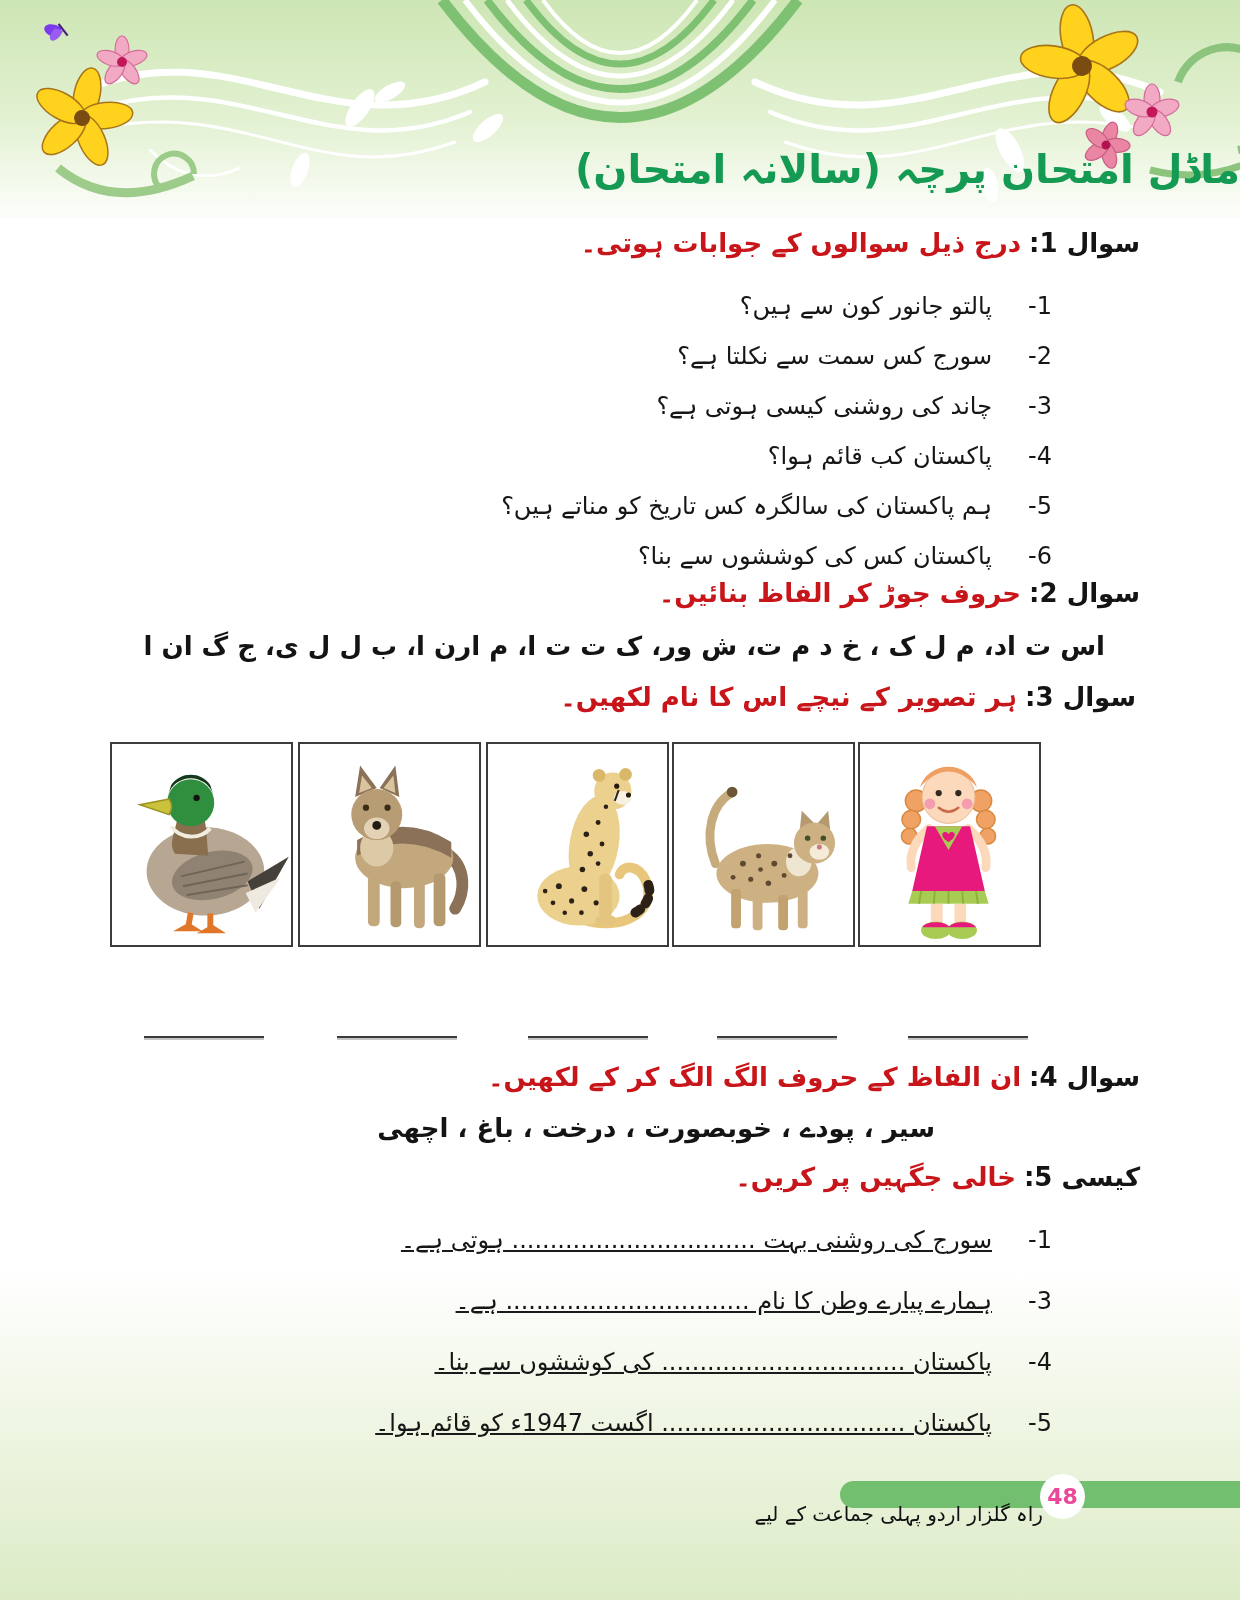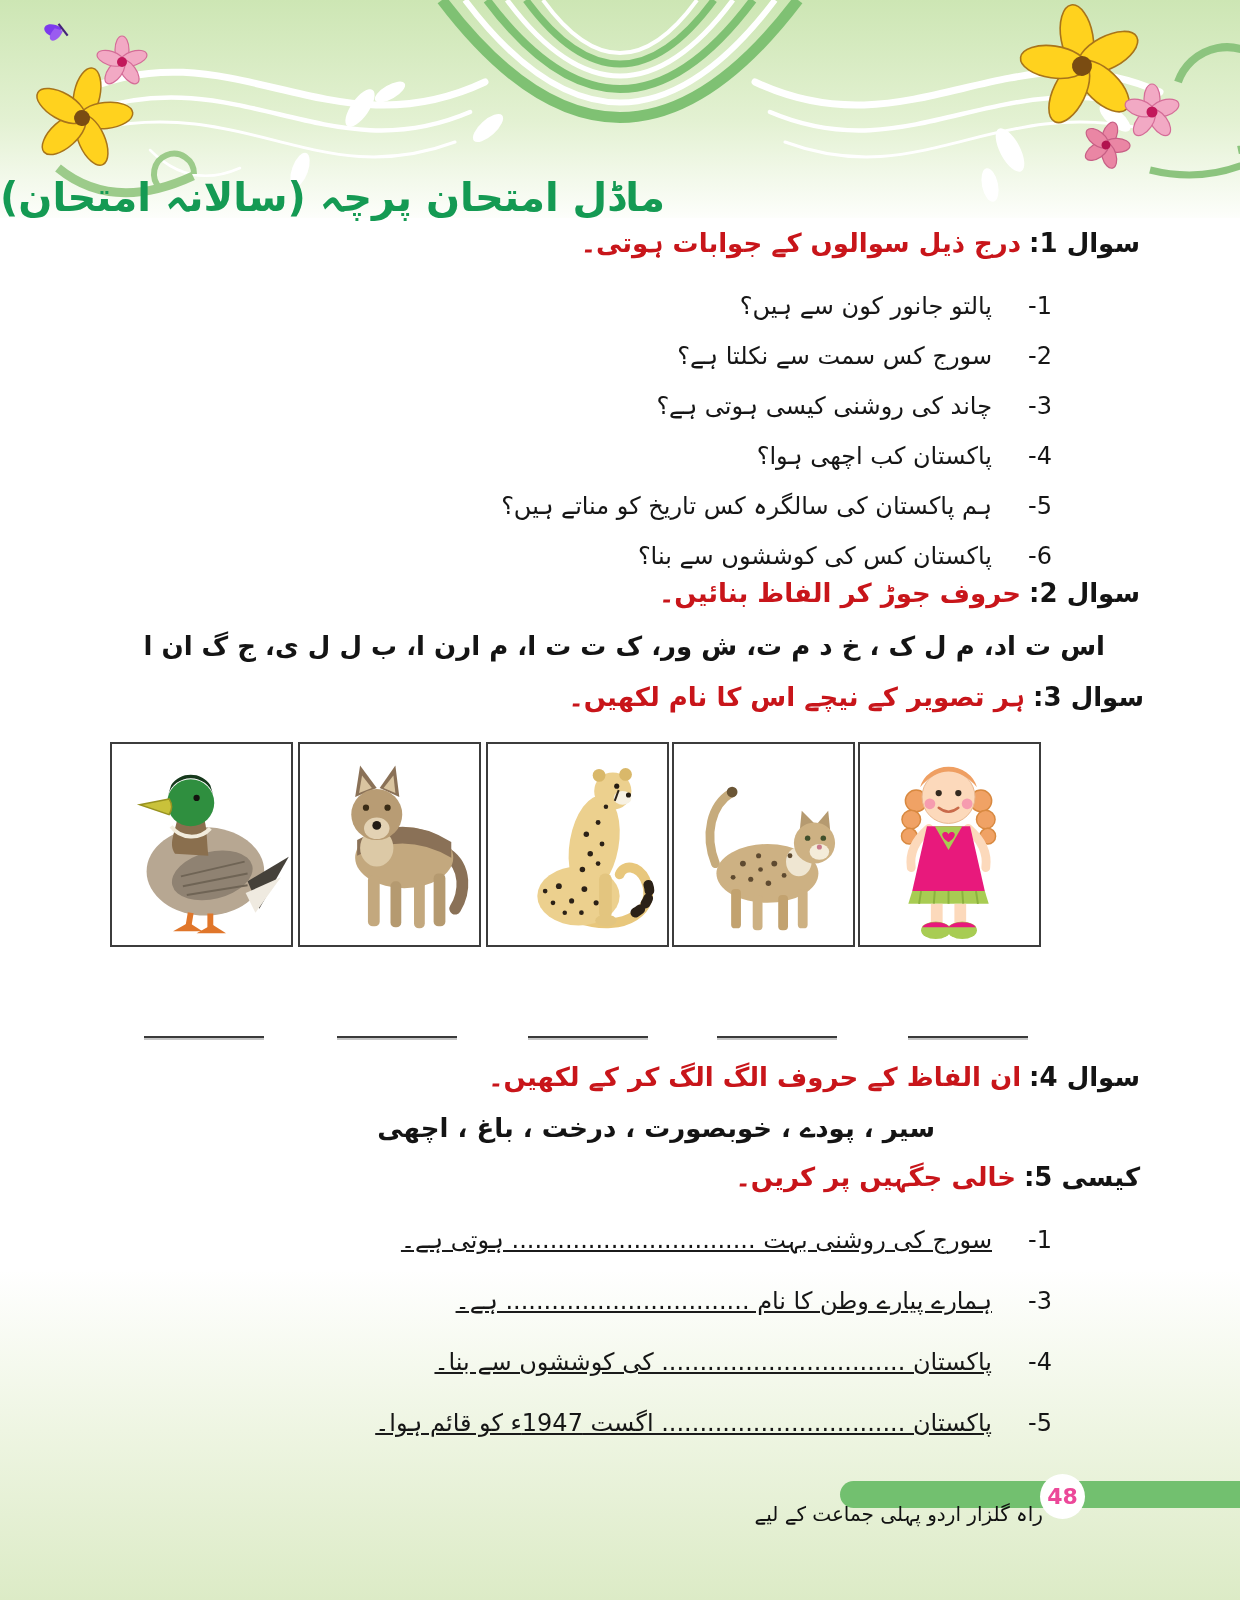--- a/index.html
+++ b/index.html
@@ -4,21 +4,21 @@
 <style>
   html,body{margin:0;padding:0;}
   #page{
     position:relative; width:1240px; height:1600px; overflow:hidden;
     font-family:"DejaVu Sans", sans-serif; color:#1b1b1b;
     background:linear-gradient(180deg,#ffffff 0px,#ffffff 1270px,#eef5e2 1430px,#dcebc6 1600px);
   }
   .abs{position:absolute;}
   .rtl{direction:rtl; unicode-bidi:plaintext; white-space:nowrap;}
   
-  .page-title{top:146px; left:0; width:100%; text-align:left; font-size:40px; font-weight:bold; color:#149a53;margin-top:28px;}
+  .page-title{top:146px; left:0; width:100%; text-align:right; font-size:40px; font-weight:bold; color:#149a53;}
   
   .qhead{font-weight:bold; font-size:26px;}
   .qhead .q-label{color:#141414; margin-left:8px;}
   .qhead .q-red{color:#c8151a;}
   
   .qlist{direction:rtl; text-align:right; font-size:24px;}
   .qrow{height:50px; line-height:50px;}
   .qrow5{height:61px; line-height:61px;text-decoration:underline;}
   .qnum{display:inline-block; min-width:34px; margin-left:36px; text-align:left; color:#161616;}
   .qtxt{color:#161616;}
@@ -154,31 +154,31 @@
 
   <div class="abs rtl page-title">ماڈل امتحان پرچہ (سالانہ امتحان)</div>
 
   <div class="abs rtl qhead" style="top:228px; right:100px;">
     <span class="q-label">سوال 1:</span><span class="q-red">درج ذیل سوالوں کے جوابات ہوتی۔</span>
   </div>
   <div class="abs qlist" style="top:281px; right:178px;">
     <div class="qrow"><span class="qnum" dir="ltr">-1</span><span class="qtxt">پالتو جانور کون سے ہیں؟</span></div>
     <div class="qrow"><span class="qnum" dir="ltr">-2</span><span class="qtxt">سورج کس سمت سے نکلتا ہے؟</span></div>
     <div class="qrow"><span class="qnum" dir="ltr">-3</span><span class="qtxt">چاند کی روشنی کیسی ہوتی ہے؟</span></div>
-    <div class="qrow"><span class="qnum" dir="ltr">-4</span><span class="qtxt">پاکستان کب اچھی ہوا؟</span></div>
+    <div class="qrow"><span class="qnum" dir="ltr">-4</span><span class="qtxt">پاکستان کب قائم ہوا؟</span></div>
     <div class="qrow"><span class="qnum" dir="ltr">-5</span><span class="qtxt">ہم پاکستان کی سالگرہ کس تاریخ کو مناتے ہیں؟</span></div>
     <div class="qrow"><span class="qnum" dir="ltr">-6</span><span class="qtxt">پاکستان کس کی کوششوں سے بنا؟</span></div>
   </div>
 
   <div class="abs rtl qhead" style="top:578px; right:100px;margin-left:43px;">
     <span class="q-label">سوال 2:</span><span class="q-red">حروف جوڑ کر الفاظ بنائیں۔</span>
   </div>
   <div class="abs rtl plain-line" style="top:631px; right:135px;">اس ت اد، م ل ک ، خ د م ت، ش ور، ک ت ت ا، م ارن ا، ب ل ل ی، ج گ ان ا</div>
 
-  <div class="abs rtl qhead" style="top:682px; right:96px;">
+  <div class="abs rtl qhead" style="top:682px; right:104px;">
     <span class="q-label">سوال 3:</span><span class="q-red">ہر تصویر کے نیچے اس کا نام لکھیں۔</span>
   </div>
 
   <div class="abs pic-box" style="left:110px;">
     <svg viewBox="0 0 182 205">
       <ellipse cx="95" cy="130" rx="60" ry="45" fill="#b7a792"></ellipse>
       <path d="M138,140 L180,115 L150,168 Z" fill="#45413a"></path>
       <path d="M136,152 L172,136 L146,172 Z" fill="#efeae0"></path>
       <ellipse cx="102" cy="134" rx="42" ry="24" fill="#8f8272" transform="rotate(-14 102 134)"></ellipse>
       <path d="M70,135 L135,120 M72,145 L138,132 M76,154 L138,144" stroke="#6f6455" stroke-width="2" fill="none"></path>

